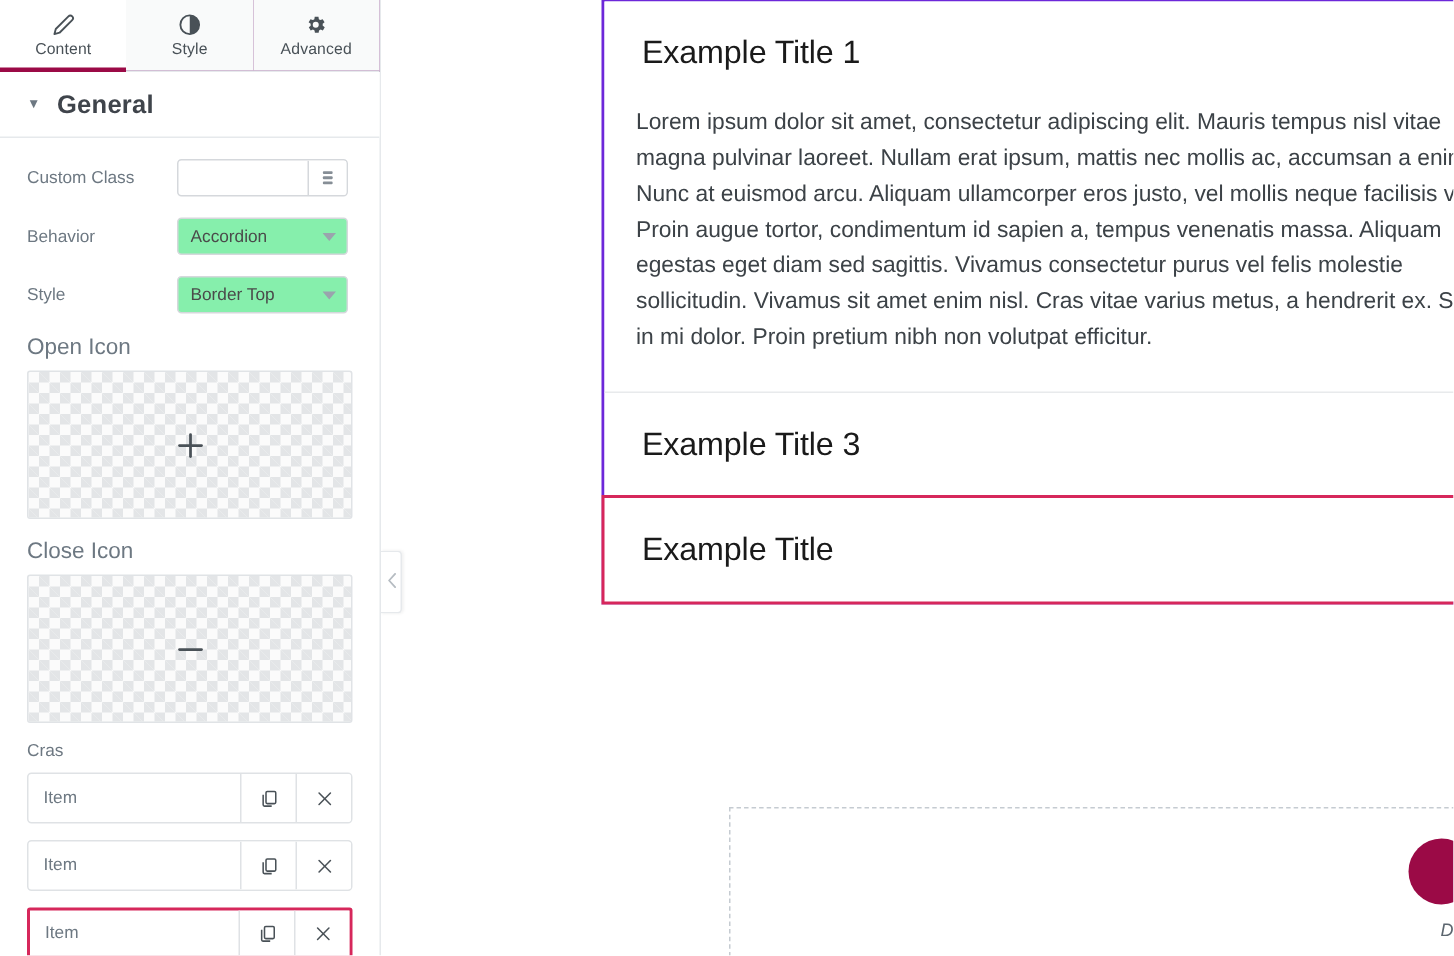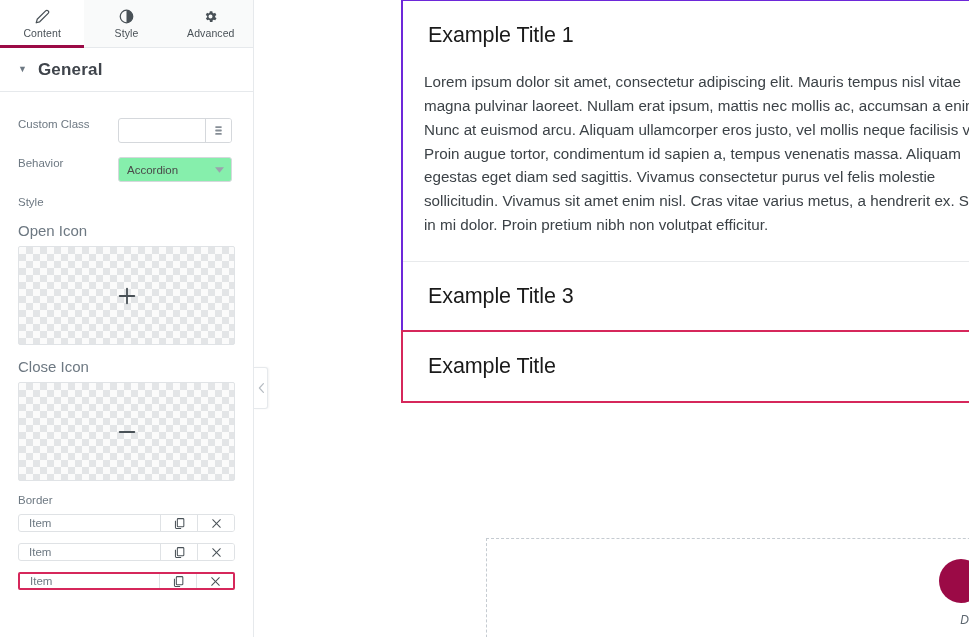--- a/index.html
+++ b/index.html
@@ -91,22 +91,22 @@
   }
 
   .panel-body {
     flex: 1 1 auto;
     padding: 14px 18px 10px 18px;
     overflow: hidden;
   }
 
   .ctrl-row {
     display: flex;
+    align-items: center;
     margin-bottom: 14px;
-    margin-top: 12px;
   }
   .ctrl-label {
     width: 100px;
     font-size: 11.5px;
     color: #6d7882;
     flex: 0 0 100px;
   }
   .ctrl-field { flex: 1 1 auto; display: flex; }
 
   .input-group {
@@ -189,21 +189,21 @@
   }
   .media-glyph { line-height: 0; }
 
   .items-label {
     font-size: 11.5px;
     color: #6d7882;
     margin: 4px 0 8px 0;
   }
   .item-row {
     display: flex;
-    height: 18px;
+    height: 34px;
     border: 1px solid #dfe2e5;
     border-radius: 3px;
     background: #ffffff;
     margin-bottom: 11px;
     align-items: stretch;
     overflow: hidden;
   }
   .item-row.selected {
     border: 2px solid #d6275b;
     border-radius: 2px;
@@ -398,20 +398,30 @@
               <svg width="9" height="6" viewBox="0 0 10 6">
                   <path d="M0 0h10L5 6z" fill="#9aa3ad"></path>
                 </svg>
             </span>
           </div>
         </div>
       </div>
 
       <div class="ctrl-row">
         <div class="ctrl-label">Style</div>
+        <div class="ctrl-field">
+          <div class="select">
+            <span class="sel-val">Border Top</span>
+            <span class="sel-arrow">
+              <svg width="9" height="6" viewBox="0 0 10 6">
+                  <path d="M0 0h10L5 6z" fill="#9aa3ad"></path>
+                </svg>
+            </span>
+          </div>
+        </div>
       </div>
 
       <div class="media-label">Open Icon</div>
       <div class="media-box">
         <span class="media-glyph">
           <svg width="22" height="22" viewBox="0 0 24 24" stroke="#495157" stroke-width="2" stroke-linecap="round">
             <line x1="12" y1="4" x2="12" y2="20"></line>
               <line x1="4" y1="12" x2="20" y2="12"></line>
           </svg>
         </span>
@@ -419,21 +429,21 @@
 
       <div class="media-label">Close Icon</div>
       <div class="media-box">
         <span class="media-glyph">
           <svg width="22" height="22" viewBox="0 0 24 24" stroke="#495157" stroke-width="2" stroke-linecap="round">
             <line x1="4" y1="12" x2="20" y2="12"></line>
           </svg>
         </span>
       </div>
 
-      <div class="items-label">Border</div>
+      <div class="items-label">Cras</div>
 
       <div class="item-row">
         <div class="item-name">Item</div>
         <div class="item-btn">
           <svg width="13" height="13" viewBox="0 0 24 24" fill="none" stroke="#495157" stroke-width="1.9">
             <rect x="8" y="3" width="12" height="15" rx="1.6"></rect>
             <path d="M4.5 7v12.5a1.6 1.6 0 0 0 1.6 1.6H15"></path>
           </svg>
         </div>
         <div class="item-btn">

